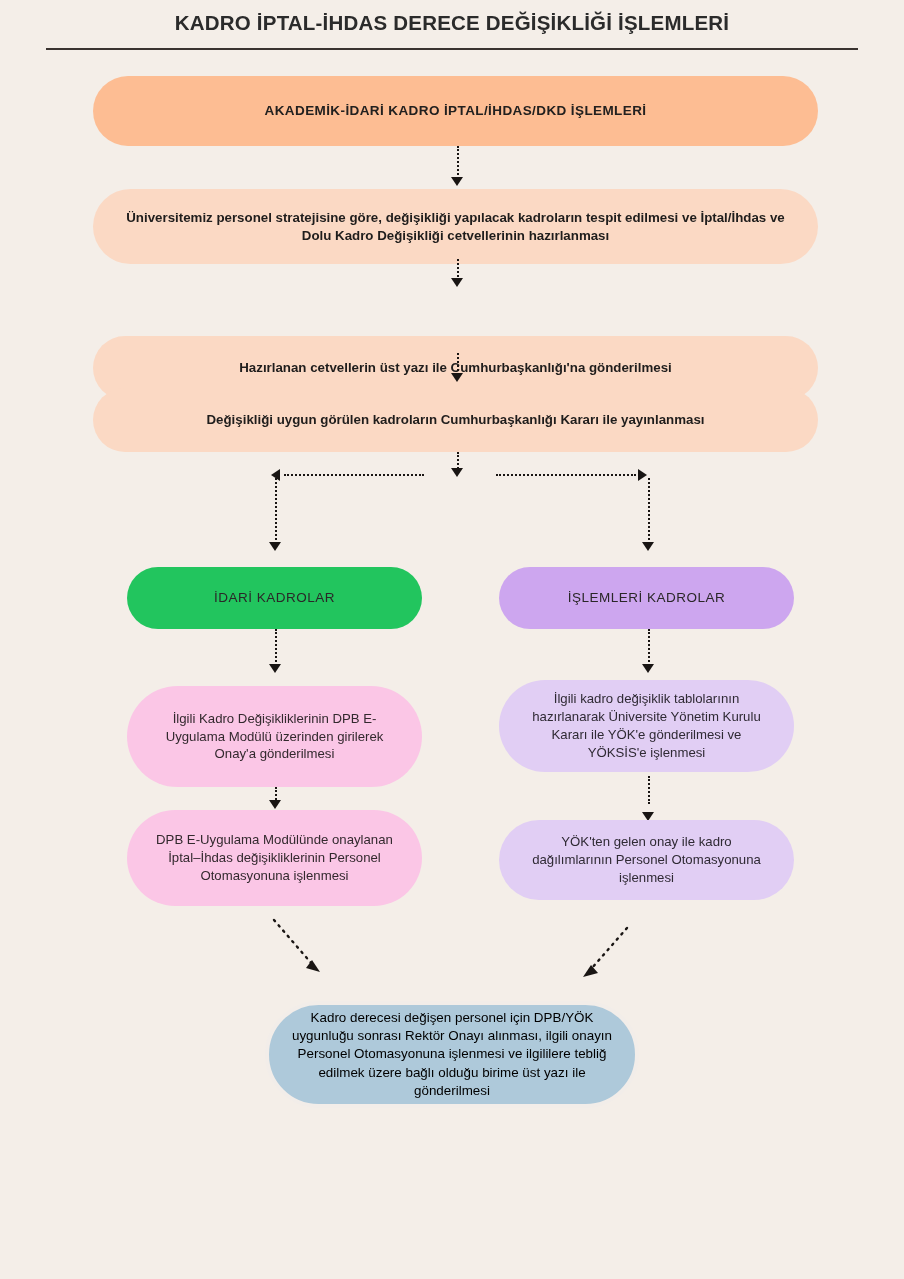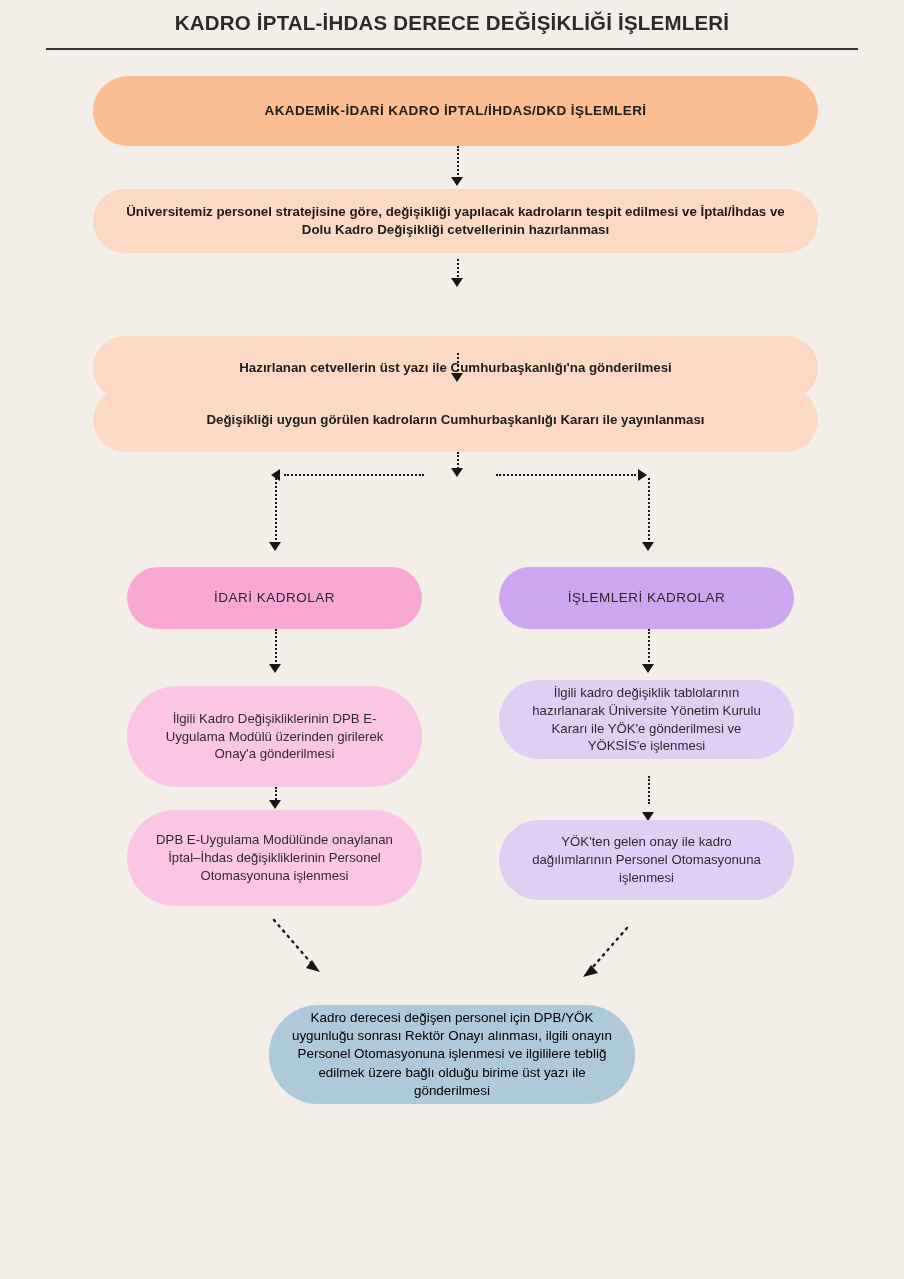--- a/index.html
+++ b/index.html
@@ -68,34 +68,34 @@
 
   .n-step {
     left: 93px;
     width: 725px;
     background: #FBD9C4;
     font-family: "Liberation Sans", sans-serif;
     font-weight: bold;
     font-size: 13.3px;
     color: #1F1D1C;
   }
-  .n-step.s2 { top: 189px; height: 64px; }
+  .n-step.s2 { top: 189px; height: 75px; }
   .n-step.s3 { top: 289px; height: 64px; margin-top: 47px; }
   .n-step.s4 { top: 388px; height: 64px; }
 
   
   .n-branch {
     height: 62px;
     font-family: "Liberation Sans", sans-serif;
     font-size: 13.5px;
     letter-spacing: 0.5px;
     color: #2A2728;
     font-weight: normal;
   }
-  .n-idari      { left: 127px; top: 567px; width: 295px; background: #f9a8d4; }
+  .n-idari      { left: 127px; top: 567px; width: 295px; background: #22c55e; }
   .n-akademik   { left: 499px; top: 567px; width: 295px; background: #CDA6EF; }
 
   
   .n-pink {
     left: 127px; width: 295px;
     background: #FBC6E6;
     font-family: "Liberation Sans", sans-serif;
     font-size: 13.2px;
     color: #33292E;
   }
@@ -103,21 +103,21 @@
   .n-pink.p2 { top: 810px; height: 96px; }
 
   
   .n-purple {
     left: 499px; width: 295px;
     background: #E1CEF4;
     font-family: "Liberation Sans", sans-serif;
     font-size: 13.2px;
     color: #2F2A34;
   }
-  .n-purple.q1 { top: 680px; height: 79px; }
+  .n-purple.q1 { top: 680px; height: 92px; }
   .n-purple.q2 { top: 820px; height: 80px; }
 
   
   .n-final {
     left: 265px; top: 1001px; width: 374px; height: 107px;
     background: #AEC9DA;
     font-family: "Liberation Sans", sans-serif;
     font-size: 13.4px;
     color: #000000;
     border: 4px solid #F2EDE9;

